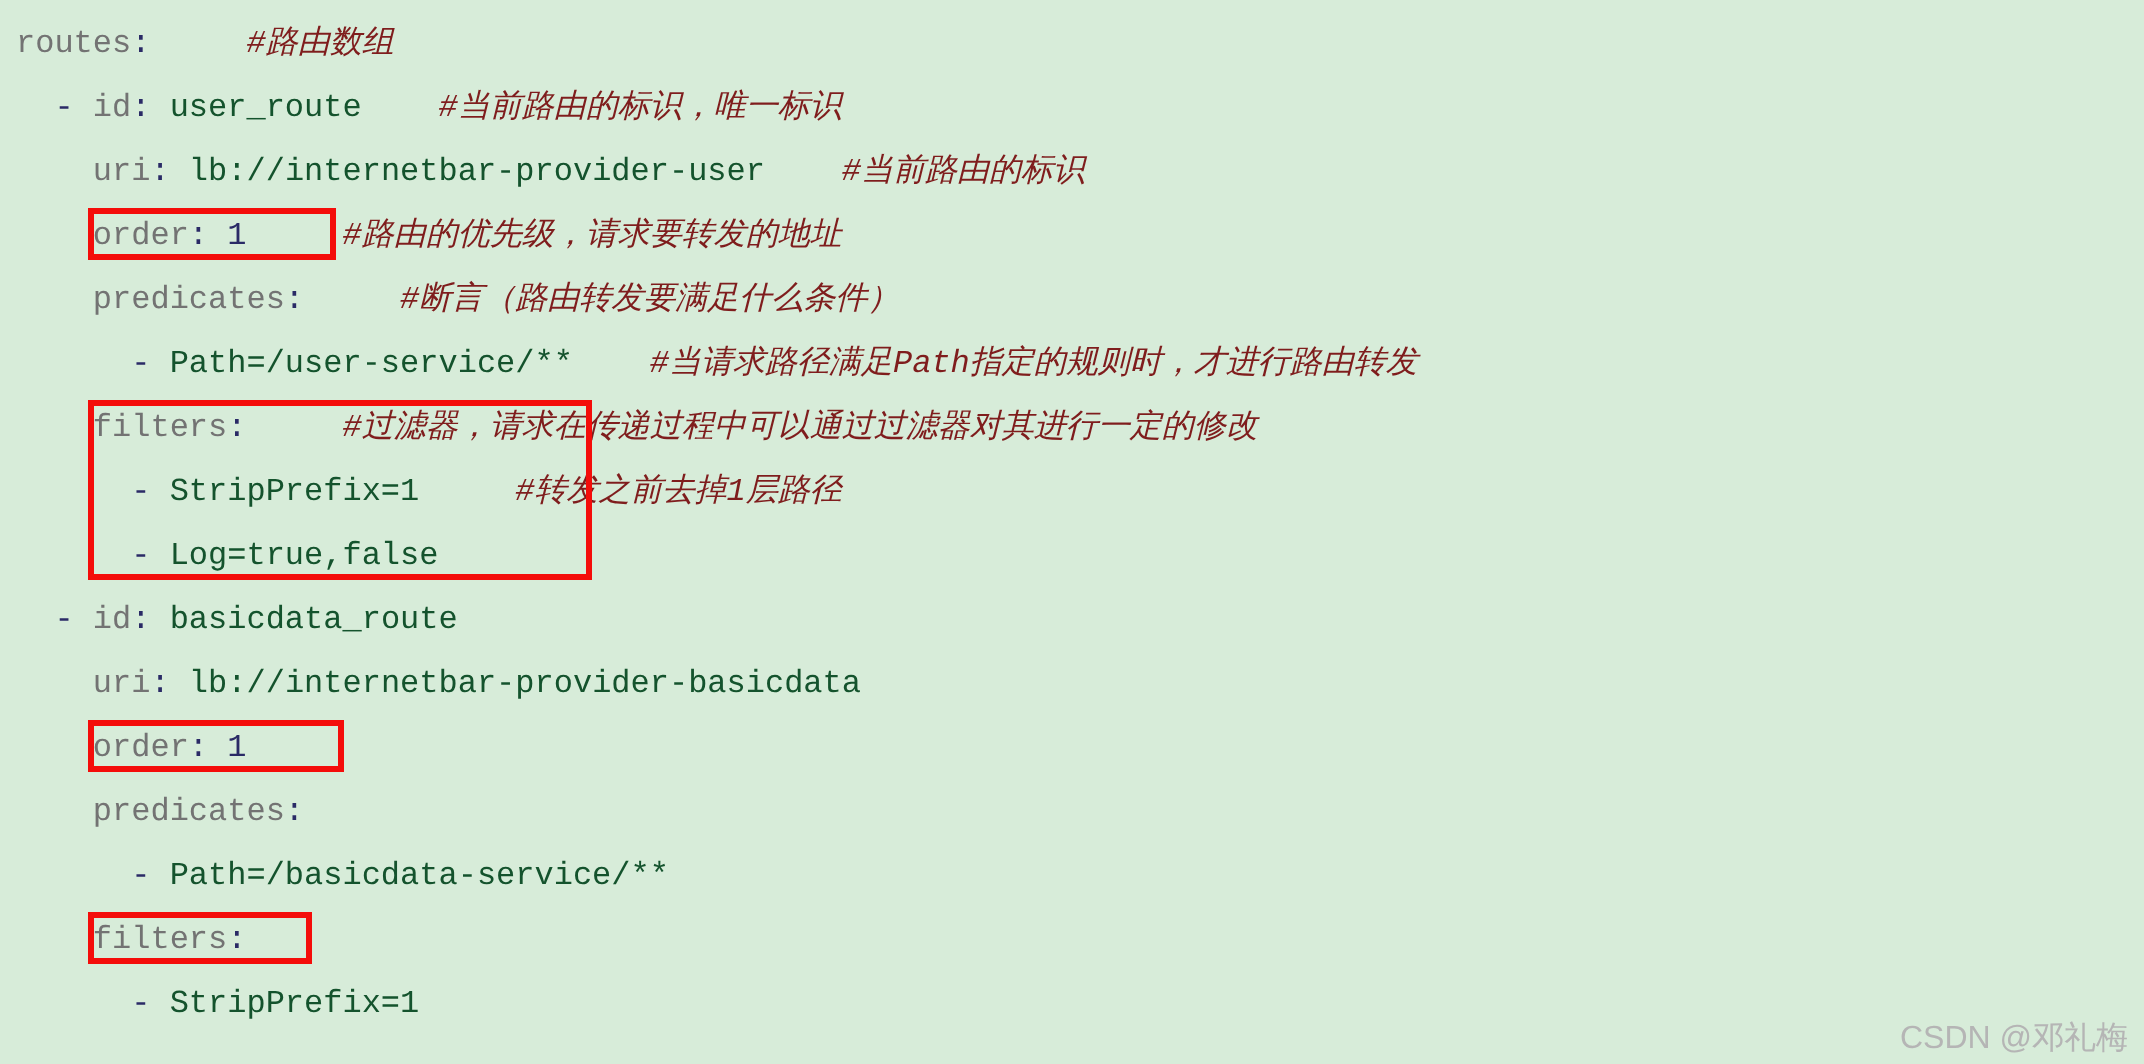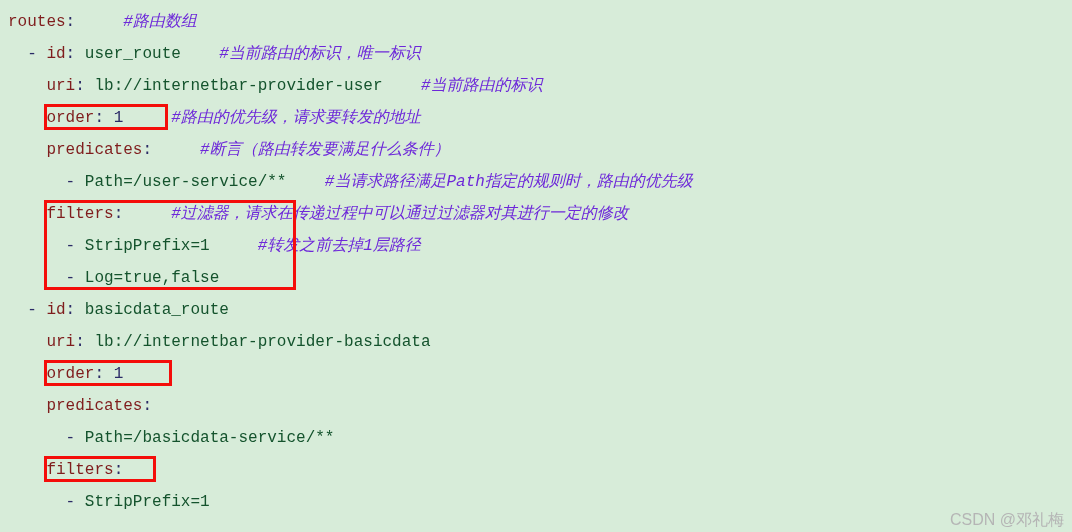--- a/index.html
+++ b/index.html
@@ -16,36 +16,36 @@
       position: relative;
       width: 1072px;
       height: 532px;
       overflow: hidden;
     }
     .line {
       white-space: pre;
       position: relative;
     }
     .key {
-      color: #7f1d1d;
+      color: #737373;
     }
     .punct {
       color: #2a2a66;
     }
     .val {
       color: #14532d;
     }
     .num {
       color: #2a2a66;
     }
     .dash {
       color: #2a2a66;
     }
     .cmt {
-      color: #6d28d9;
+      color: #7f1d1d;
       font-style: italic;
     }
     .redbox {
       position: absolute;
       border: 3px solid #f40d0a;
       background: transparent;
       pointer-events: none;
     }
     .watermark {
       position: absolute;
@@ -63,21 +63,21 @@
 <div class="line"><span class="key">routes</span><span class="punct">:</span><span>     </span><span class="cmt">#路由数组</span></div>
 
 <div class="line"><span class="dash">  - </span><span class="key">id</span><span class="punct">:</span><span class="val"> user_route</span><span>    </span><span class="cmt">#当前路由的标识，唯一标识</span></div>
 
 <div class="line"><span class="key">    uri</span><span class="punct">:</span><span class="val"> lb://internetbar-provider-user</span><span>    </span><span class="cmt">#当前路由的标识</span></div>
 
 <div class="line"><span class="key">    order</span><span class="punct">:</span><span class="num"> 1</span><span>     </span><span class="cmt">#路由的优先级，请求要转发的地址</span></div>
 
 <div class="line"><span class="key">    predicates</span><span class="punct">:</span><span>     </span><span class="cmt">#断言（路由转发要满足什么条件）</span></div>
 
-<div class="line"><span class="dash">      - </span><span class="val">Path=/user-service/**</span><span>    </span><span class="cmt">#当请求路径满足Path指定的规则时，路由的优先级</span></div>
+<div class="line"><span class="dash">      - </span><span class="val">Path=/user-service/**</span><span>    </span><span class="cmt">#当请求路径满足Path指定的规则时，才进行路由转发</span></div>
 
 <div class="line"><span class="key">    filters</span><span class="punct">:</span><span>     </span><span class="cmt">#过滤器，请求在传递过程中可以通过过滤器对其进行一定的修改</span></div>
 
 <div class="line"><span class="dash">      - </span><span class="val">StripPrefix=1</span><span>     </span><span class="cmt">#转发之前去掉1层路径</span></div>
 
 <div class="line"><span class="dash">      - </span><span class="val">Log=true,false</span></div>
 
 <div class="line"><span class="dash">  - </span><span class="key">id</span><span class="punct">:</span><span class="val"> basicdata_route</span></div>
 
 <div class="line"><span class="key">    uri</span><span class="punct">:</span><span class="val"> lb://internetbar-provider-basicdata</span></div>

